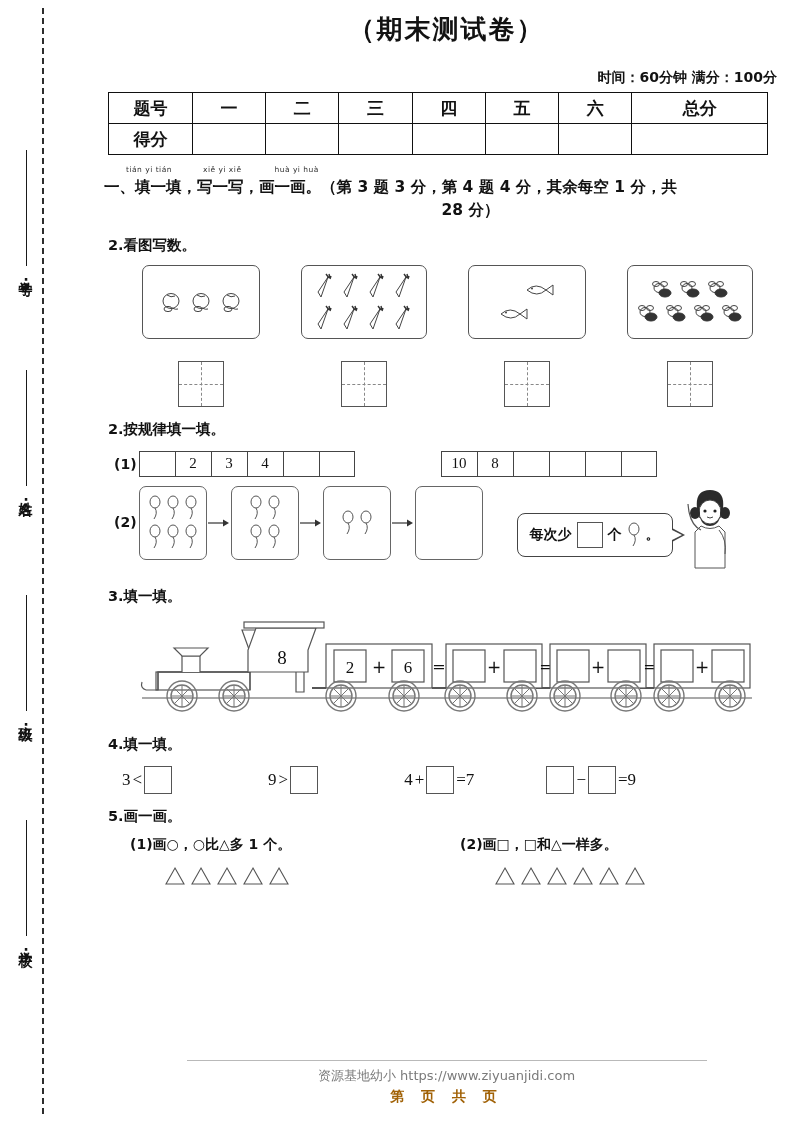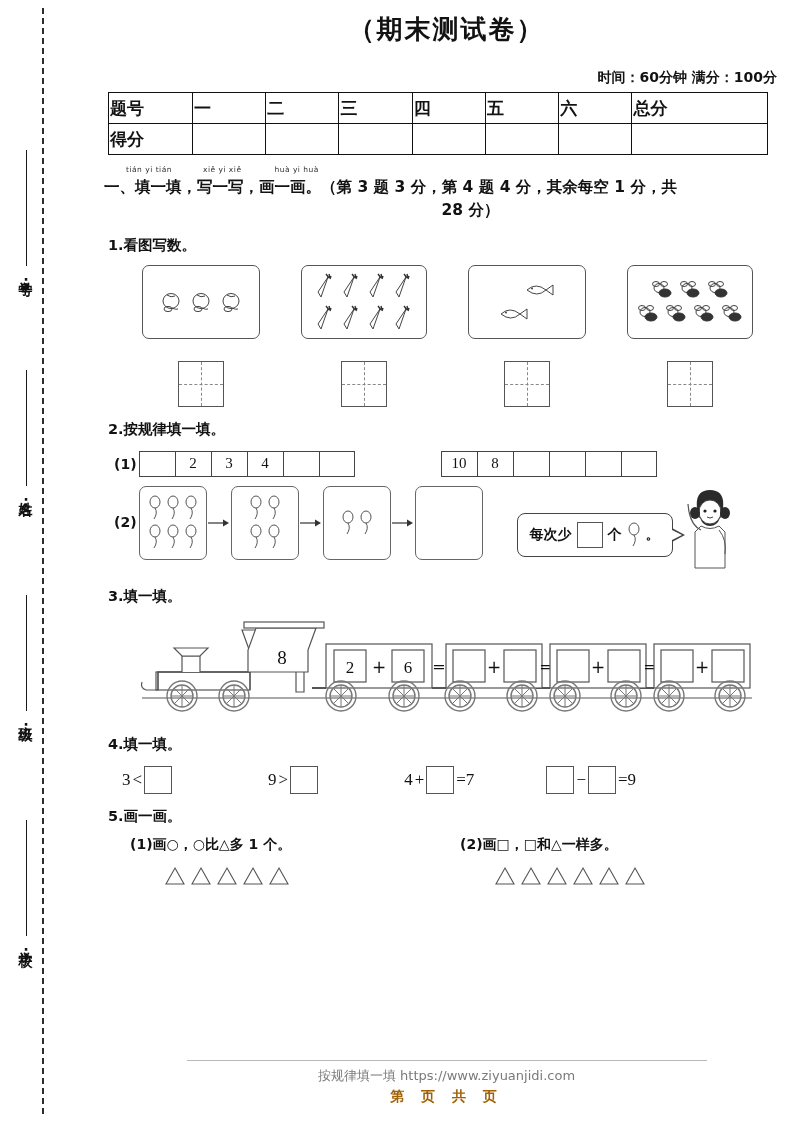--- a/index.html
+++ b/index.html
@@ -84,20 +84,21 @@
   }
 
   table.score-table {
     border-collapse: collapse;
     margin: 0 10px 0 8px;
     width: 660px;
   }
   table.score-table td {
     border: 1.3px solid #111;
     height: 31px;
+    text-align: center;
     font-family: Liberation Sans, sans-serif;
     font-weight: bold;
     font-size: 17px;
   }
   td.sc-head { width: 84px; }
 
   .pinyin-row {
     margin: 10px 0 0 18px;
     font-family: "DejaVu Sans", sans-serif;
     font-size: 7.5px;
@@ -359,21 +360,21 @@
     <span class="py-a">tián yi tián</span>
     <span class="py-b">xiě yi xiě</span>
     <span class="py-c">huà yi huà</span>
   </div>
 
   <div class="section-head">
     <span>一、填一填，写一写，画一画。（第 3 题 3 分，第 4 题 4 分，其余每空 1 分，共</span>
     <span class="cont">28 分）</span>
   </div>
 
-  <div class="q-title">1.看图写数。</div>
+  <div class="q-title">2.看图写数。</div>
   <div class="q1-row">
 
     <div class="q1-cell">
       <div class="pic-box">
         <div class="icon-line">
           <svg width="26" height="26" viewBox="0 0 26 26">
               <ellipse cx="13" cy="12" rx="8" ry="7.5" fill="none" stroke="#444" stroke-width="1"></ellipse>
               <path d="M9 6 q4 3 8 1" fill="none" stroke="#444" stroke-width="1"></path>
               <ellipse cx="10" cy="20" rx="4" ry="2.6" fill="none" stroke="#444" stroke-width="1"></ellipse>
               <path d="M14 19 q4 2 6 1" fill="none" stroke="#444" stroke-width="1"></path>
@@ -843,17 +844,17 @@
           </svg>
         <svg width="22" height="20" viewBox="0 0 22 20">
             <path d="M11 2 L20 18 H2 Z" fill="none" stroke="#555" stroke-width="1.1"></path>
           </svg>
       </div>
     </div>
   </div>
 
   <div id="footer">
     <div class="foot-rule"></div>
-    <div class="foot-site">按规律填一填 https://www.ziyuanjidi.com</div>
+    <div class="foot-site">资源基地幼小 https://www.ziyuanjidi.com</div>
     <div class="foot-page">第 页 共 页</div>
   </div>
 
 </div>
 
 </body></html>

